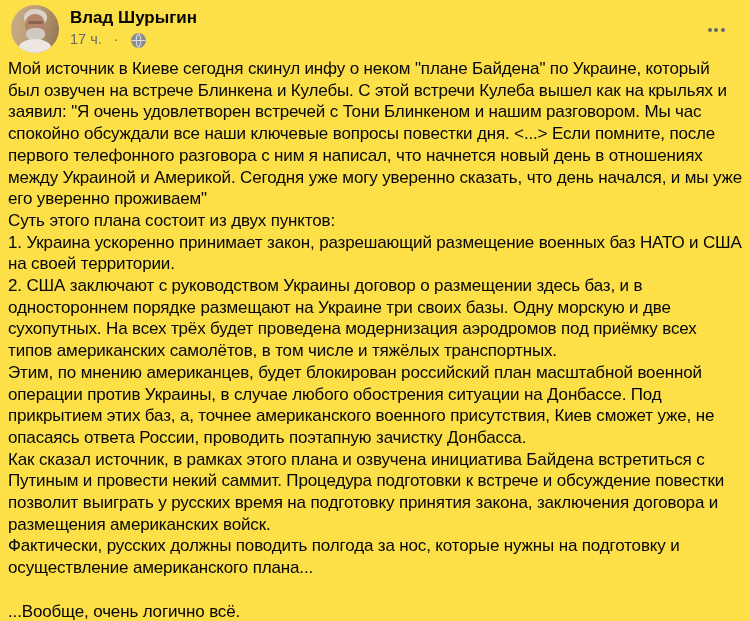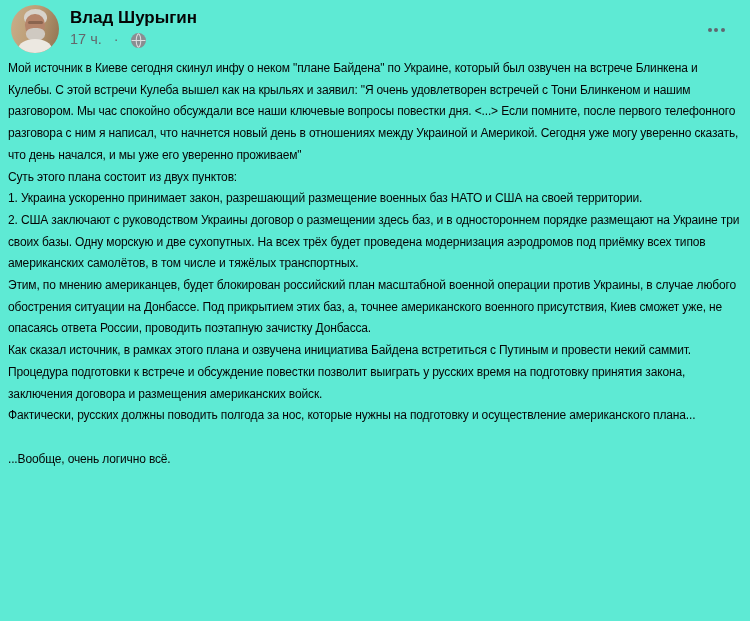--- a/index.html
+++ b/index.html
@@ -4,21 +4,21 @@
 <style>
   * { box-sizing: border-box; }
   html, body { margin: 0; padding: 0; }
   body {
     width: 750px;
     height: 621px;
     background: #ffffff;
     font-family: "Liberation Sans", "DejaVu Sans", sans-serif;
     overflow: hidden;
   }
-  .post { width: 750px; height: 621px; background: #5eead4; position: relative; }
+  .post { width: 750px; height: 621px; background: #fde047; position: relative; }
 
   
   .post-header {
     display: flex;
     align-items: flex-start;
     padding: 5px 16px 0 11px;
     position: relative;
   }
   .avatar {
     width: 48px; height: 48px;
@@ -96,21 +96,21 @@
     width: 4px; height: 4px;
     border-radius: 50%;
     background: #606770;
     display: block;
   }
 
   
   .post-body {
     margin-top: 5px;
     padding: 0 6px 0 8px;
-    font-size: 12px;
+    font-size: 17px;
     letter-spacing: -0.15px;
     line-height: 21.7px;
     color: #050505;
     white-space: pre-wrap;
   }
 </style>
 </head>
 <body>
 
 <div class="post">

